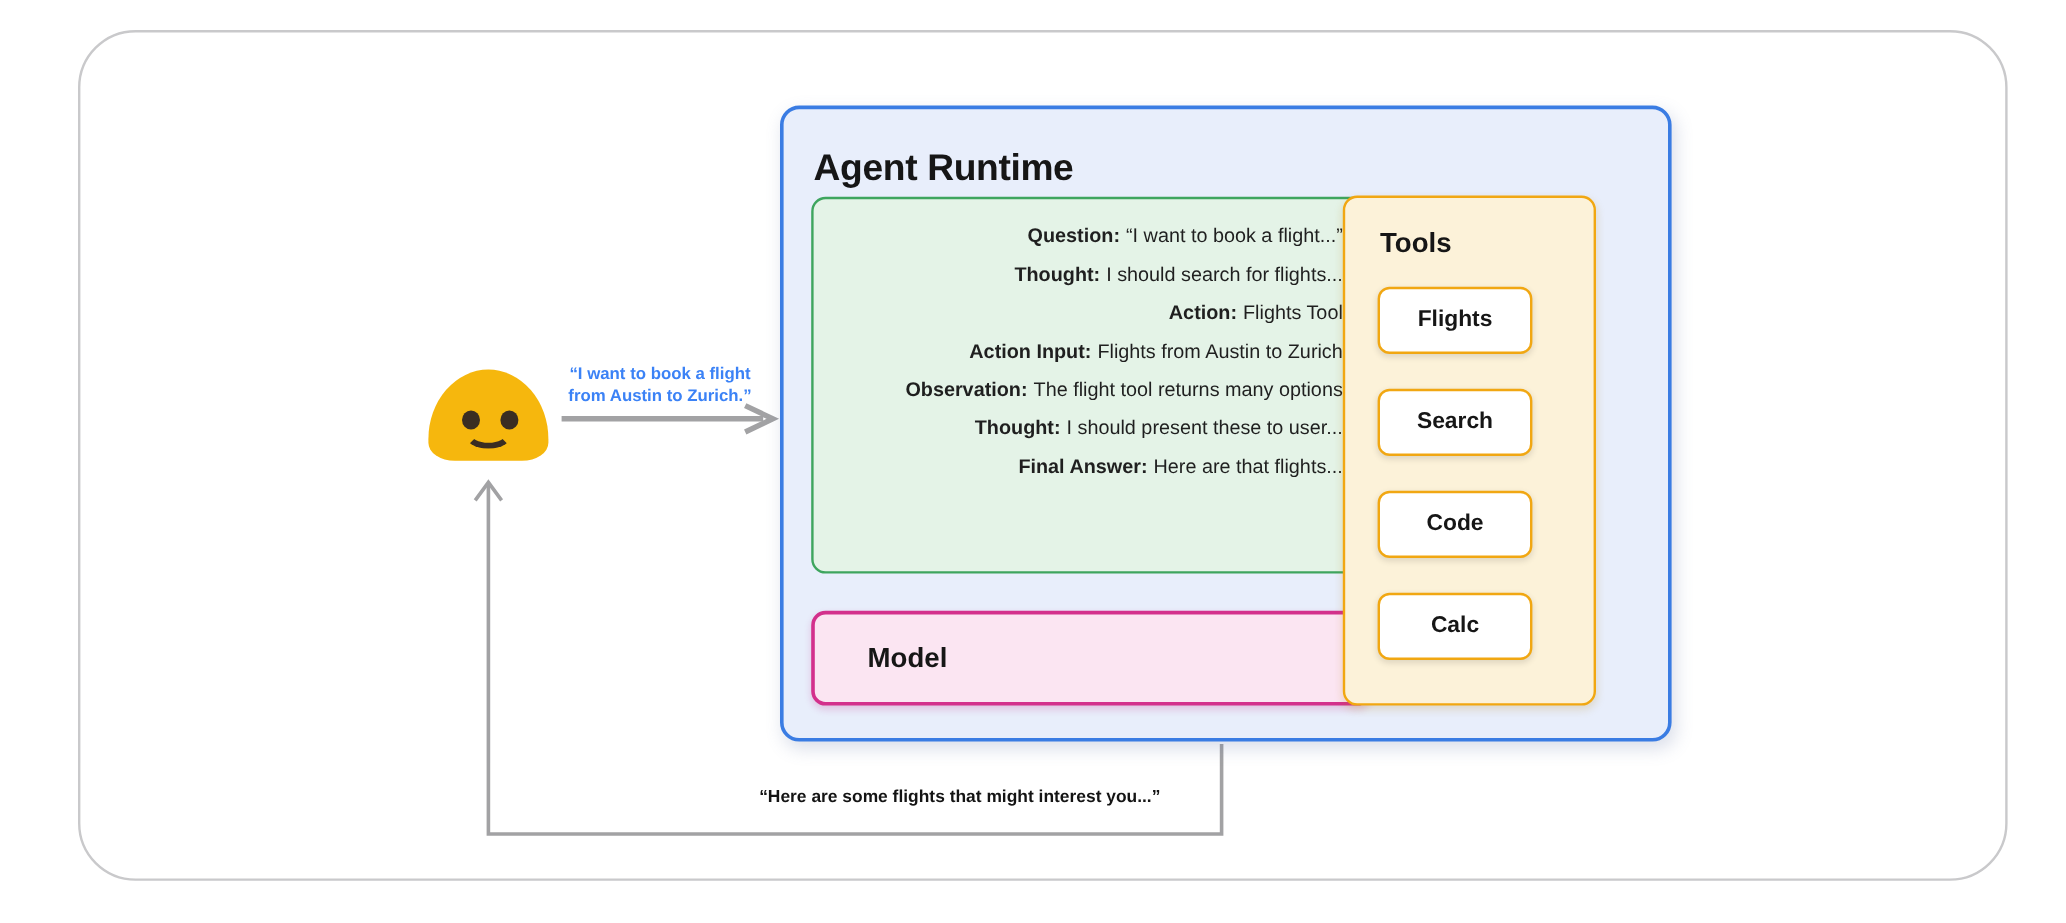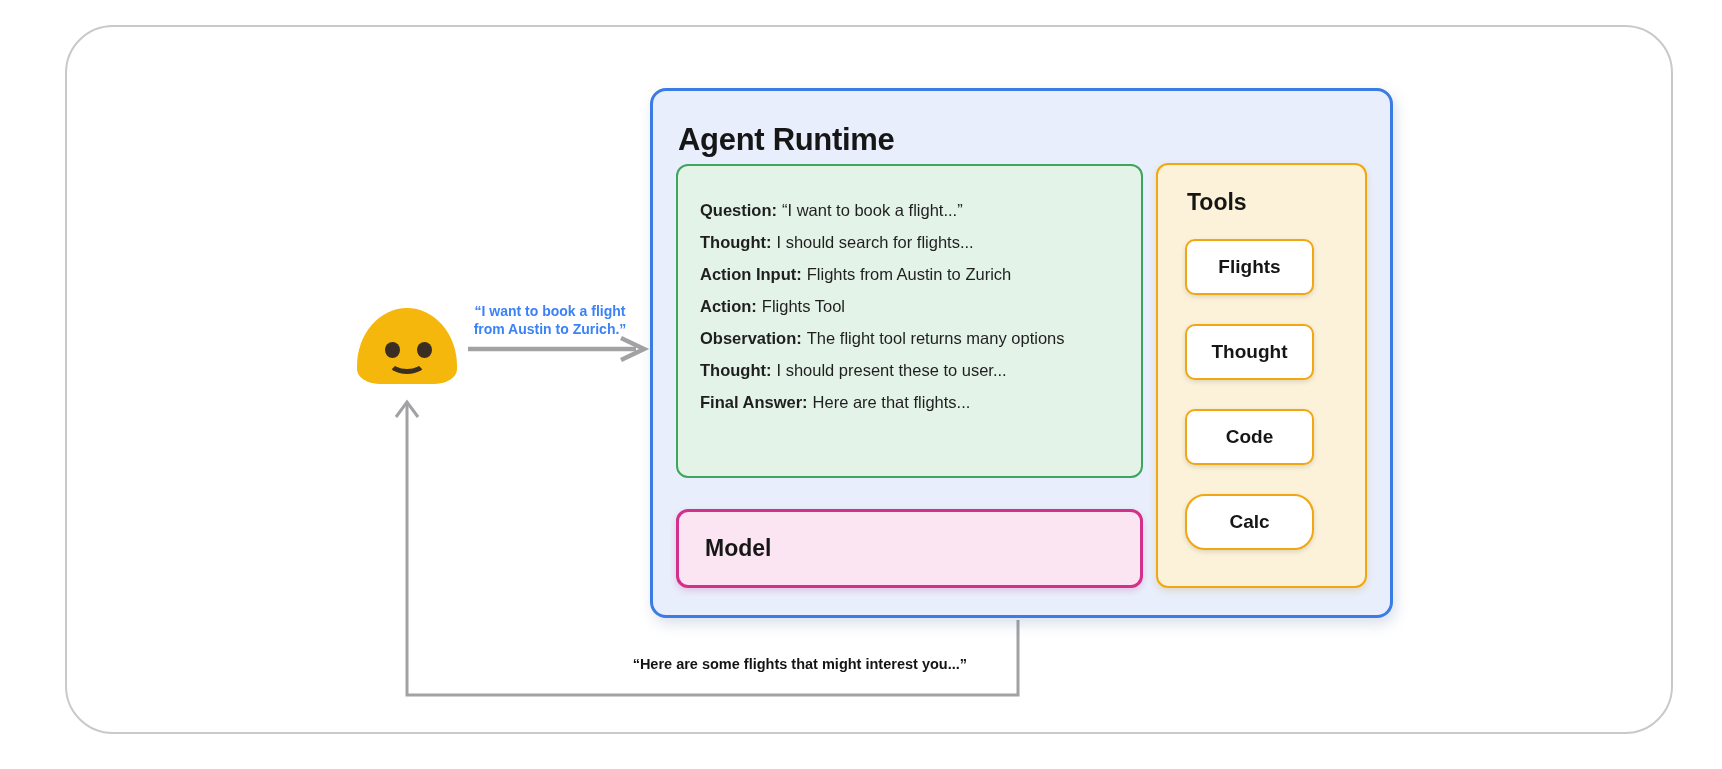--- a/index.html
+++ b/index.html
@@ -22,42 +22,42 @@
   .arrows{position:absolute;left:0;top:0;width:1722px;height:769px;pointer-events:none;}
 
   .runtime-box{position:absolute;left:650px;top:88px;width:743px;height:530px;
     background:var(--runtime-bg);border:3px solid var(--runtime-border);border-radius:16px;
     box-shadow:3px 6px 14px rgba(90,110,160,0.22);}
   .runtime-title{position:absolute;left:678px;top:122px;font-size:31px;font-weight:700;
     letter-spacing:-0.3px;color:#161616;}
 
   .scratchpad{position:absolute;left:676px;top:164px;width:467px;height:314px;
     background:var(--scratchpad-bg);border:2.5px solid var(--scratchpad-border);
-    border-radius:12px;padding:28px 22px;}
+    border-radius:12px;padding:15px 22px;text-align:right;}
   .sp-line{font-size:16.5px;line-height:32px;white-space:nowrap;}
   .sp-label{font-weight:700;margin-right:5px;}
 
   .model-box{position:absolute;left:676px;top:509px;width:467px;height:79px;
     background:var(--model-bg);border:3px solid var(--model-border);border-radius:12px;
-    display:flex;align-items:center;padding-left:26px;
+    display:flex;align-items:center;padding-left:44px;
     box-shadow:0 3px 6px rgba(190,40,130,0.20);}
   .model-label{font-size:23px;font-weight:600;color:#161616;}
 
-  .tools-panel{position:absolute;left:1156px;top:163px;width:211px;height:425px;
+  .tools-panel{position:absolute;left:1119px;top:163px;width:211px;height:425px;
     background:var(--tools-bg);border:2.5px solid var(--tools-border);border-radius:12px;
     box-shadow:0 3px 7px rgba(180,130,20,0.20);}
   .tools-title{position:absolute;left:29px;top:24px;font-size:23px;font-weight:600;color:#161616;}
   .tool-button{position:absolute;left:27px;width:129px;height:56px;background:#ffffff;
     border:2.5px solid var(--tools-border);border-radius:10px;display:flex;align-items:center;
     justify-content:center;font-size:19px;font-weight:600;color:#161616;
     box-shadow:0 2px 5px rgba(0,0,0,0.12);}
   .tool-button:nth-of-type(2){top:74px;}
   .tool-button:nth-of-type(3){top:159px;}
   .tool-button:nth-of-type(4){top:244px;}
-  .tool-button:nth-of-type(5){top:329px;border-radius:20px;}
+  .tool-button:nth-of-type(5){top:329px;}
 
   .emoji{position:absolute;left:357px;top:308px;width:100px;height:76px;}
   .emoji-body{position:absolute;inset:0;background:var(--emoji-body);
     border-radius:50px 50px 22px 22px / 58px 58px 15px 15px;}
   .emoji-eye{position:absolute;width:15px;height:16px;background:var(--emoji-features);
     border-radius:50%;top:34px;}
   .emoji-eye.left{left:28px;} .emoji-eye.right{left:60px;}
   .emoji-mouth{position:absolute;left:50%;transform:translateX(-50%);top:40px;
     width:40px;height:26px;border:5px solid transparent;
     border-bottom:5px solid var(--emoji-features);border-radius:50%;}
@@ -106,25 +106,25 @@
 
       <div class="sp-line">
         <span class="sp-label">Question:</span><span class="sp-text">“I want to book a flight...”</span>
       </div>
 
       <div class="sp-line">
         <span class="sp-label">Thought:</span><span class="sp-text">I should search for flights...</span>
       </div>
 
       <div class="sp-line">
-        <span class="sp-label">Action Input:</span><span class="sp-text">Flights from Austin to Zurich</span>
+        <span class="sp-label">Action:</span><span class="sp-text">Flights Tool</span>
       </div>
 
       <div class="sp-line">
-        <span class="sp-label">Action:</span><span class="sp-text">Flights Tool</span>
+        <span class="sp-label">Action Input:</span><span class="sp-text">Flights from Austin to Zurich</span>
       </div>
 
       <div class="sp-line">
         <span class="sp-label">Observation:</span><span class="sp-text">The flight tool returns many options</span>
       </div>
 
       <div class="sp-line">
         <span class="sp-label">Thought:</span><span class="sp-text">I should present these to user...</span>
       </div>
 
@@ -135,21 +135,21 @@
 
   <div class="model-box">
     <span class="model-label">Model</span>
   </div>
 
   <div class="tools-panel">
     <div class="tools-title">Tools</div>
 
       <div class="tool-button">Flights</div>
 
-      <div class="tool-button">Thought</div>
+      <div class="tool-button">Search</div>
 
       <div class="tool-button">Code</div>
 
       <div class="tool-button">Calc</div>
     </div>
 
   <div class="response-label">“Here are some flights that might interest you...”</div>
 
 </div>
 

